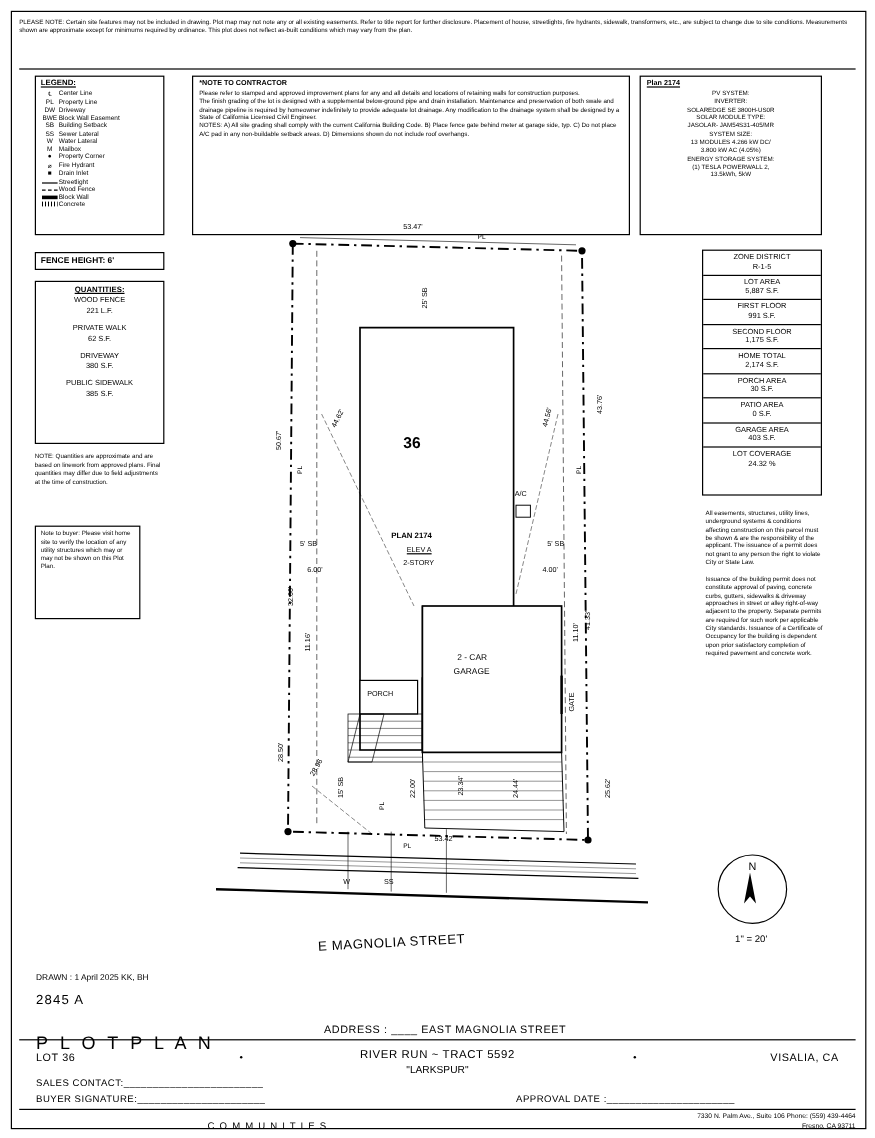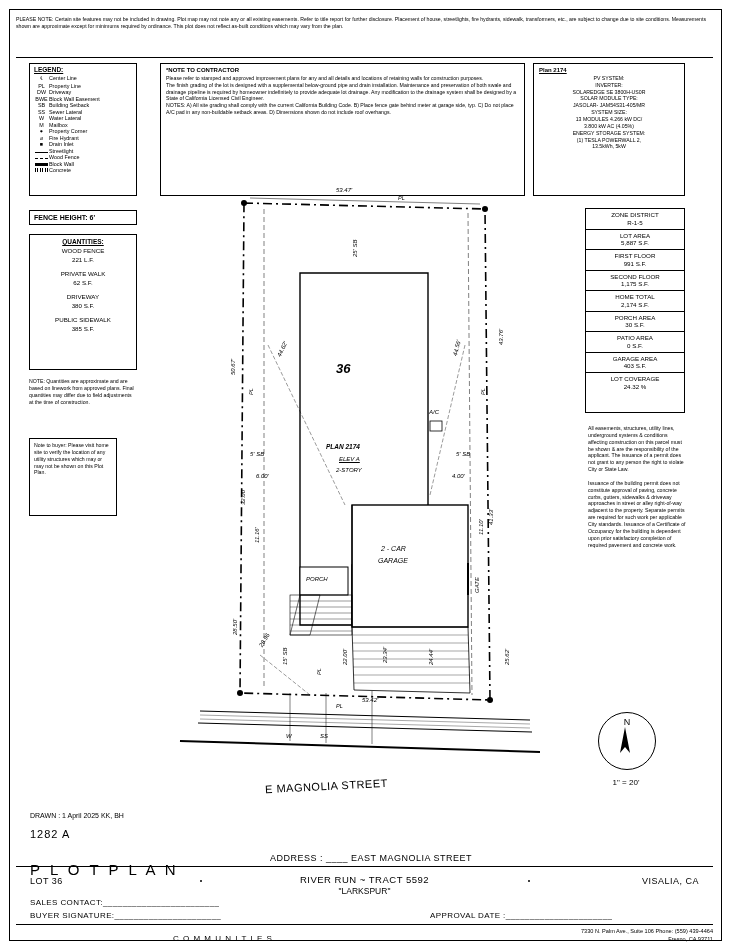--- a/index.html
+++ b/index.html
@@ -62,21 +62,21 @@
   #tract{position:absolute;left:0;top:874px;width:729px;text-align:center;font-size:9.5px;letter-spacing:0.5px;}
   #city{position:absolute;right:30px;top:876px;font-size:9px;letter-spacing:0.5px;}
   #larkspur{position:absolute;left:0;top:886px;width:729px;text-align:center;font-size:8.5px;}
   #sales{position:absolute;left:30px;top:898px;font-size:8px;letter-spacing:0.4px;}
   #buyer{position:absolute;left:30px;top:911px;font-size:8px;letter-spacing:0.4px;}
   #approval{position:absolute;left:430px;top:911px;font-size:8px;letter-spacing:0.4px;}
   #century{position:absolute;left:30px;top:930px;font-size:13px;letter-spacing:2.5px;margin-top:28px;}
   #centurysub{position:absolute;left:148px;top:934px;font-size:8px;letter-spacing:1px;margin-left:25px;}
   #qkaddr{position:absolute;right:16px;top:928px;text-align:right;font-size:5.6px;line-height:1.35;}
   
-  #plan{position:absolute;left:140px;top:195px;width:430px;height:560px;font-style:italic;}
+  #plan{position:absolute;left:140px;top:195px;width:430px;height:560px;}
   svg{display:block;}
   .lbl{position:absolute;font-size:6px;}
   .lblb{position:absolute;font-size:6.5px;font-weight:bold;}
   .rot{transform-origin:0 0;}
   #streetname{position:absolute;left:265px;top:780px;font-size:11px;letter-spacing:0.5px;transform:rotate(-3deg);}
 </style>
 </head>
 <body>
 
 <div id="sheet">
@@ -324,21 +324,21 @@
   <div id="north">
     <div class="ne">N</div>
     <svg width="52" height="52" style="position:absolute;left:0;top:0;">
       <polygon points="26,14 21,40 26,34 31,40" fill="#000"></polygon>
     </svg>
   </div>
   <div id="scaletxt">1" = 20'</div>
 
 
   <div id="drawn">DRAWN : 1 April 2025  KK, BH</div>
-  <div id="plannum">1282   A</div>
+  <div id="plannum">2845   A</div>
   <div id="plottitle">P L O T   P L A N</div>
   <div id="addr">ADDRESS :  ____ EAST MAGNOLIA STREET</div>
 
   <div class="hline" style="left:16px;top:866px;width:697px;"></div>
   <div id="lotline">LOT 36</div>
   <div id="tract">RIVER RUN ~ TRACT 5592</div>
   <div id="larkspur">"LARKSPUR"</div>
   <div id="city">VISALIA, CA</div>
   <div class="hline" style="left:200px;top:880px;width:2px;height:2px;border-radius:50%;background:#000;"></div>
   <div class="hline" style="left:528px;top:880px;width:2px;height:2px;border-radius:50%;background:#000;"></div>

